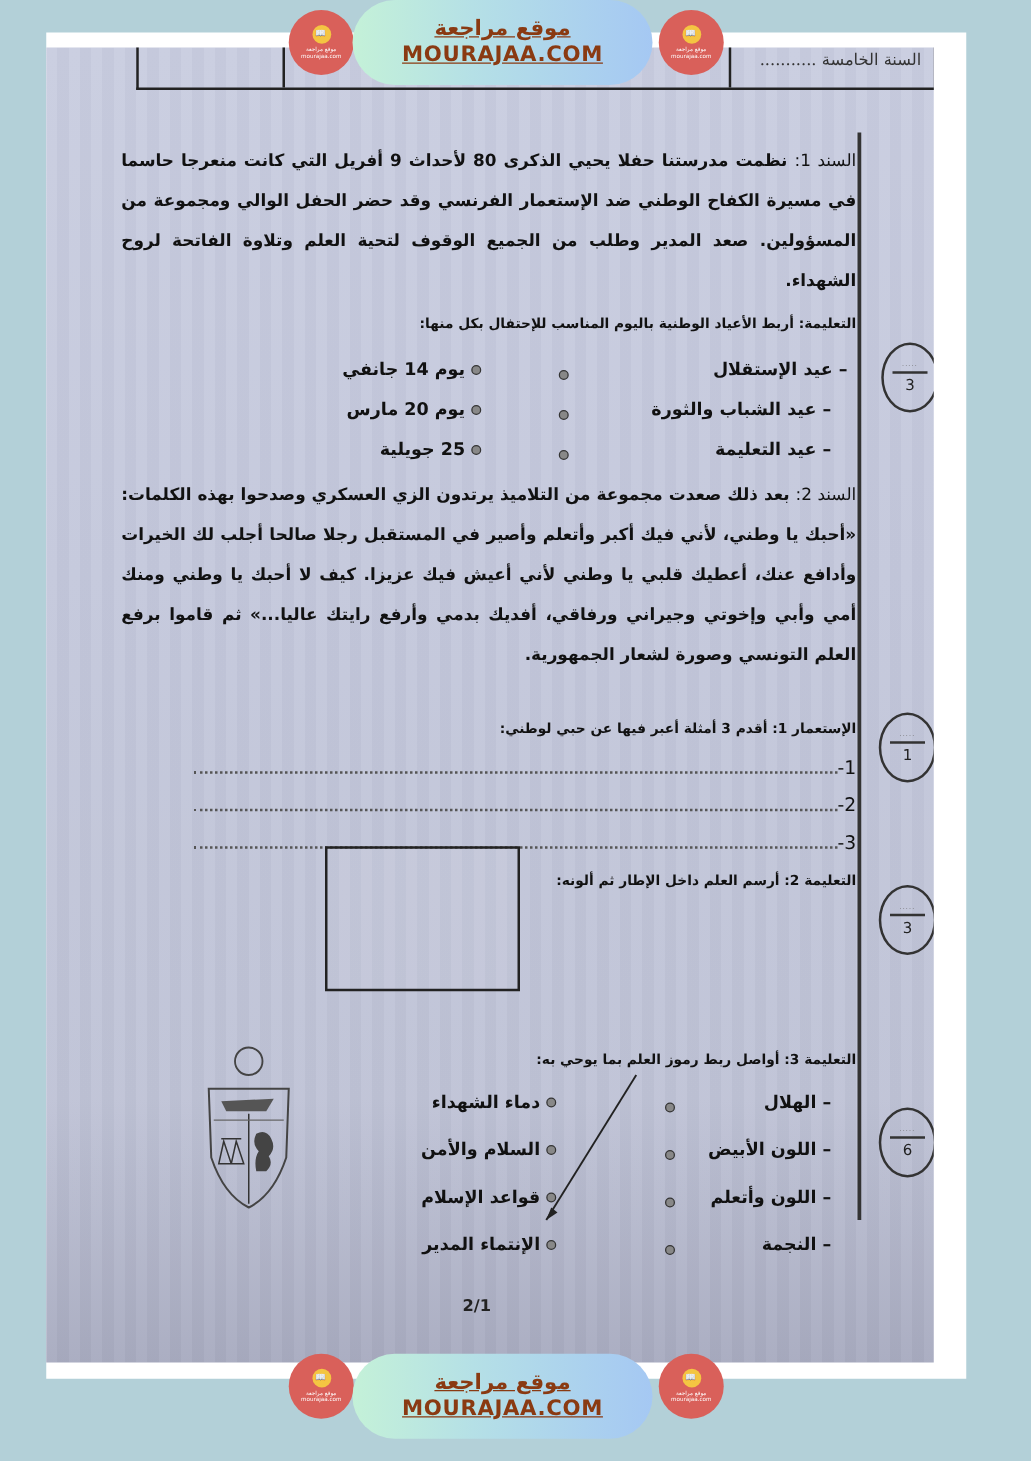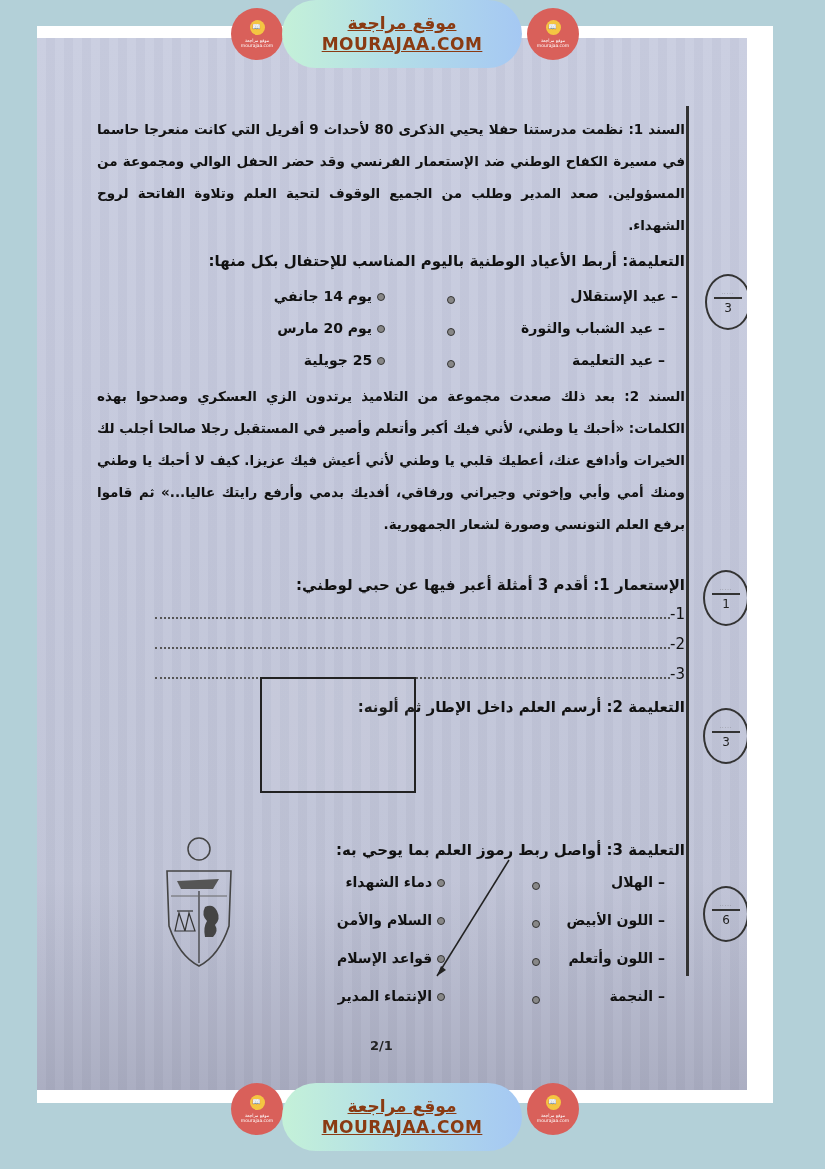--- a/index.html
+++ b/index.html
@@ -51,24 +51,24 @@
     width: 3px; height: 870px;
     background: #333;
   }
   .para {
     position: absolute; right: 0;
     width: 588px;
     font-size: 13.5px; line-height: 32px;
     text-align: justify;
     font-weight: bold;
   }
-  .para b.lbl { font-weight: 700; }
+  .para b.lbl { font-weight: 400; }
   .q {
     position: absolute; right: 0;
-    font-size: 15px; font-weight: bold;
+    font-size: 11px; font-weight: bold;
   }
   .match-row {
     position: absolute;
     font-size: 14px; font-weight: bold;
     white-space: nowrap;
   }
   .dot {
     display: inline-block; width: 8px; height: 8px;
     border-radius: 50%;
     border: 1.5px solid #333;
@@ -132,20 +132,25 @@
     font-size: 7px; color: #9c5b14; text-align: center; line-height: 15px;
   }
   .logo .cap { font-size: 4.5px; color: #fff; margin-top: 3px; text-align: center; line-height: 5px; }
 </style>
 </head>
 <body>
 
 <div class="frame"></div>
 
 <div class="scan">
+  <div class="hdr-table">
+    <div class="hdr-cell-sep" style="left:115px"></div>
+    <div class="hdr-cell-sep" style="left:472px"></div>
+    <div class="hdr-label">السنة الخامسة ...........</div>
+  </div>
 
   <div class="vrule"></div>
 
   <div class="content">
 
     <div class="para" style="top:5px">
       <b class="lbl">السند 1:</b>
       <span>نظمت مدرستنا حفلا يحيي الذكرى 80 لأحداث 9 أفريل التي كانت منعرجا حاسما في مسيرة الكفاح الوطني ضد الإستعمار الفرنسي وقد حضر الحفل الوالي ومجموعة من المسؤولين. صعد المدير وطلب من الجميع الوقوف لتحية العلم وتلاوة الفاتحة لروح الشهداء.</span>
     </div>
     <div class="q" style="top:144px">

